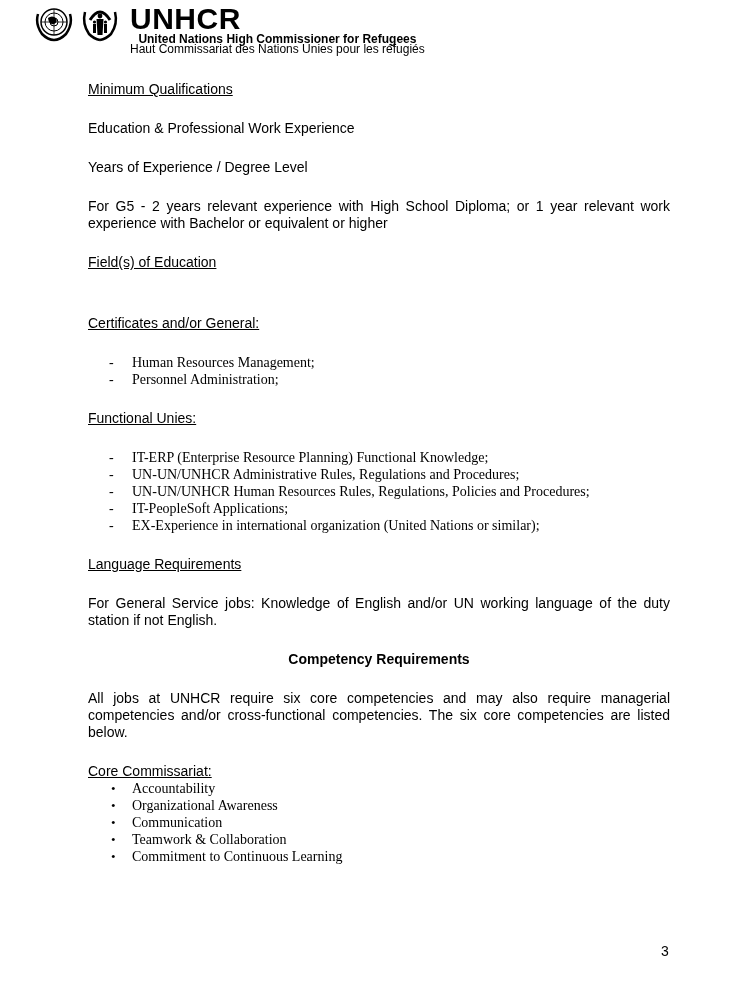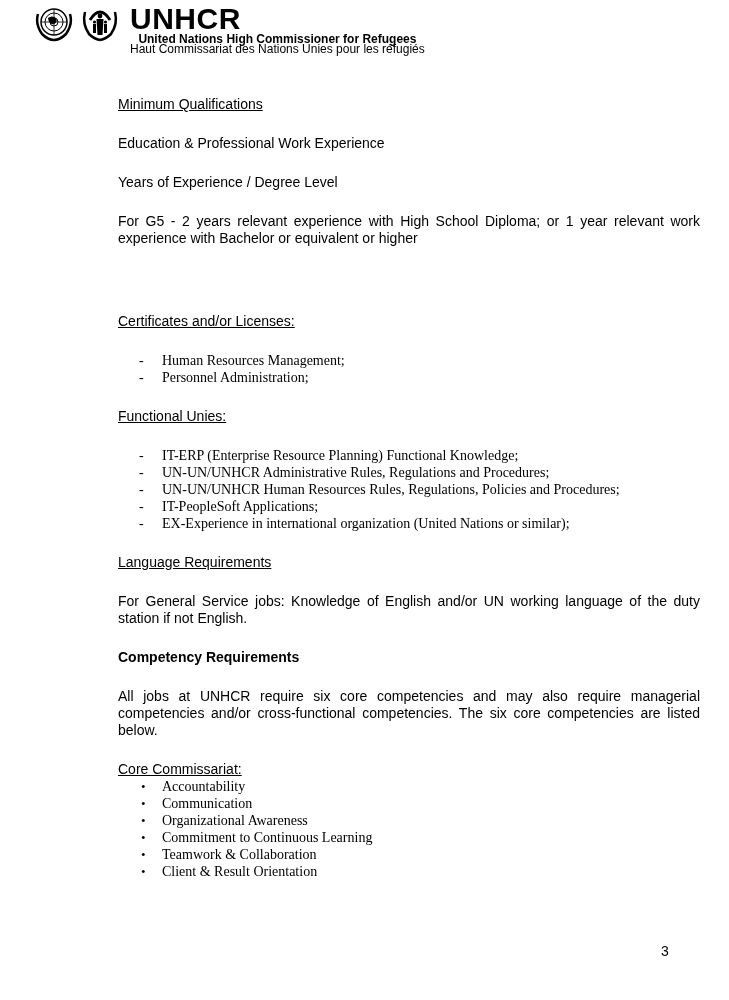--- a/index.html
+++ b/index.html
@@ -4,24 +4,24 @@
 <style>
   html, body { margin: 0; padding: 0; background: #ffffff; }
   body { width: 729px; height: 1000px; position: relative; overflow: hidden;
          font-family: "Liberation Sans", sans-serif; color: #000; font-size: 14px; }
   .header { position: absolute; left: 34px; top: 2px; height: 50px; display: flex; align-items: flex-start; }
   .emblem { width: 40px; height: 40px; margin-right: 6px; }
   .logo-text { margin-left: 4px; }
   .logo-title { font-weight: bold; font-size: 30px; letter-spacing: 0.5px; line-height: 30px; margin-top: 2px; }
   .logo-sub1 { font-weight: bold; font-size: 12px; line-height: 10px; white-space: nowrap; text-align: center; }
   .logo-sub2 { font-size: 12px; line-height: 10px; white-space: nowrap; }
-  .content { position: absolute; left: 88px; top: 96px; width: 582px; line-height: 17px; margin-left: 30px; }
+  .content { position: absolute; left: 88px; top: 81px; width: 582px; line-height: 17px; }
   .p { margin: 0; }
   .u { text-decoration: underline; }
-  .b { font-weight: bold; }
+  .b { font-weight: bold; text-align: center; }
   .j { text-align: justify; }
   .gap { height: 22px; }
   ul.dash, ul.bullet { list-style: none; margin: 0; padding: 0; font-family: Liberation Serif, serif; }
   ul.dash li, ul.bullet li { position: relative; padding-left: 44px; }
   ul.dash li::before { content: "-"; position: absolute; left: 21px; }
   ul.bullet li::before { content: "\2022"; position: absolute; left: 23px; font-size: 13px; }
   .page-num { position: absolute; left: 661px; top: 943px; font-size: 14px; }
 </style>
 </head>
 <body>
@@ -57,23 +57,24 @@
 
 <div class="content">
   <p class="p u">Minimum Qualifications</p>
   <div class="gap"></div>
   <p class="p">Education &amp; Professional Work Experience</p>
   <div class="gap"></div>
   <p class="p">Years of Experience / Degree Level</p>
   <div class="gap"></div>
   <p class="p j">For G5 - 2 years relevant experience with High School Diploma; or 1 year relevant work experience with Bachelor or equivalent or higher</p>
   <div class="gap"></div>
+  <p class="p u">Field(s) of Education</p>
   <div class="gap"></div>
   <div class="gap"></div>
-  <p class="p u">Certificates and/or Licenses:</p>
+  <p class="p u">Certificates and/or General:</p>
   <div class="gap"></div>
   <ul class="dash">
     <li>Human Resources Management;</li>
     <li>Personnel Administration;</li>
   </ul>
   <div class="gap"></div>
   <p class="p u">Functional Unies:</p>
   <div class="gap"></div>
   <ul class="dash">
     <li>IT-ERP (Enterprise Resource Planning) Functional Knowledge;</li>
@@ -87,21 +88,20 @@
   <div class="gap"></div>
   <p class="p j">For General Service jobs: Knowledge of English and/or UN working language of the duty station if not English.</p>
   <div class="gap"></div>
   <p class="p b">Competency Requirements</p>
   <div class="gap"></div>
   <p class="p j">All jobs at UNHCR require six core competencies and may also require managerial competencies and/or cross-functional competencies. The six core competencies are listed below.</p>
   <div class="gap"></div>
   <p class="p u">Core Commissariat:</p>
   <ul class="bullet">
     <li>Accountability</li>
+    <li>Organizational Awareness</li>
     <li>Communication</li>
-    <li>Organizational Awareness</li>
+    <li>Teamwork &amp; Collaboration</li>
     <li>Commitment to Continuous Learning</li>
-    <li>Teamwork &amp; Collaboration</li>
-    <li>Client &amp; Result Orientation</li>
   </ul>
 </div>
 
 <div class="page-num">3</div>
 
 </body></html>

